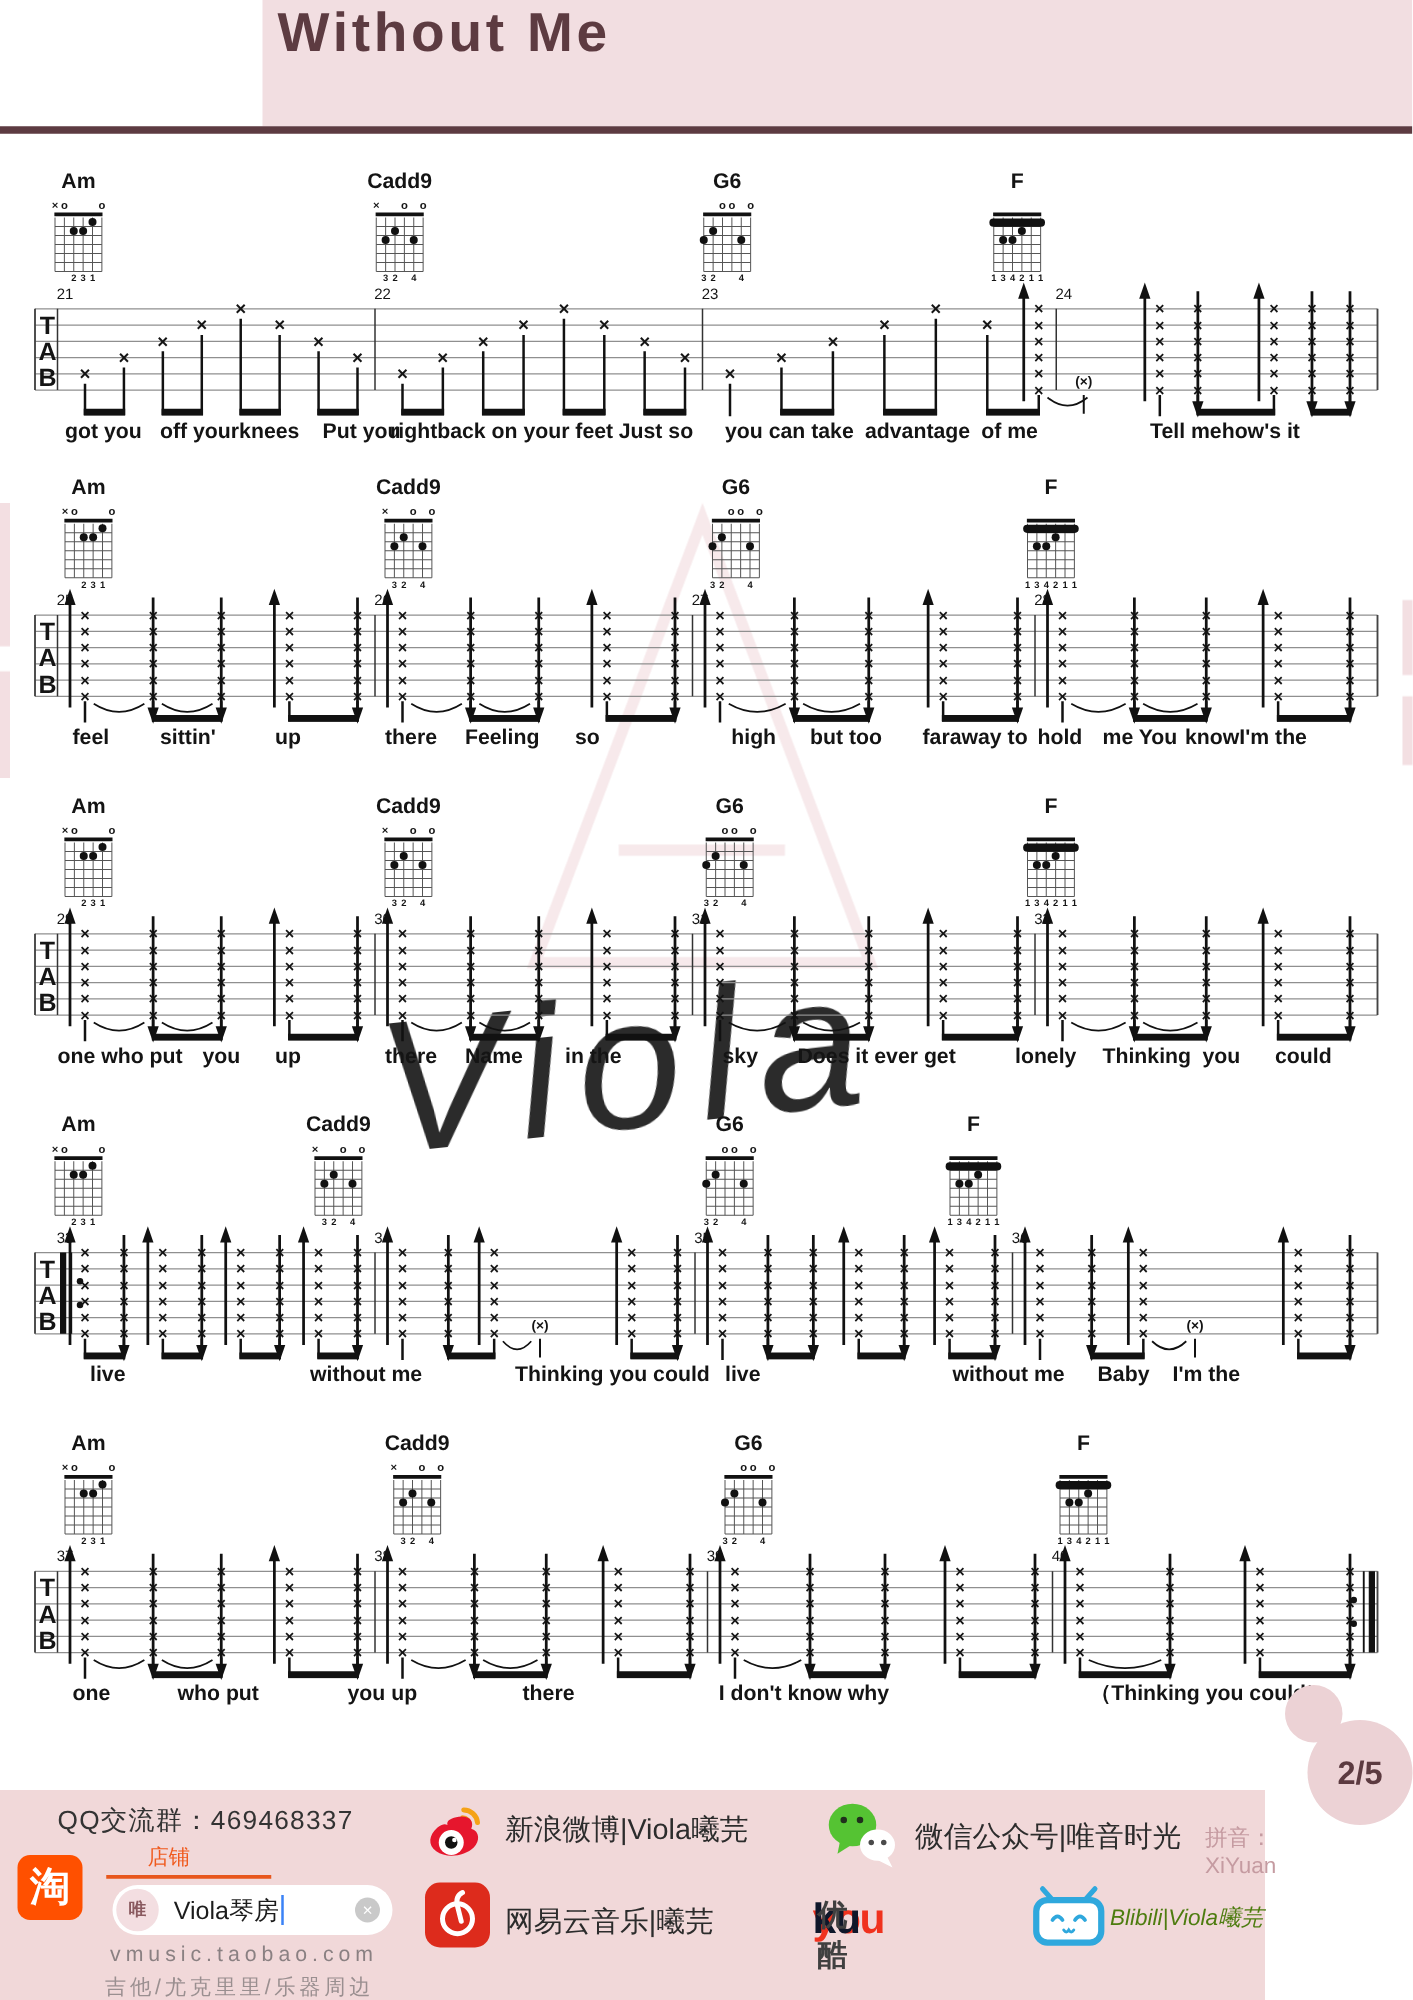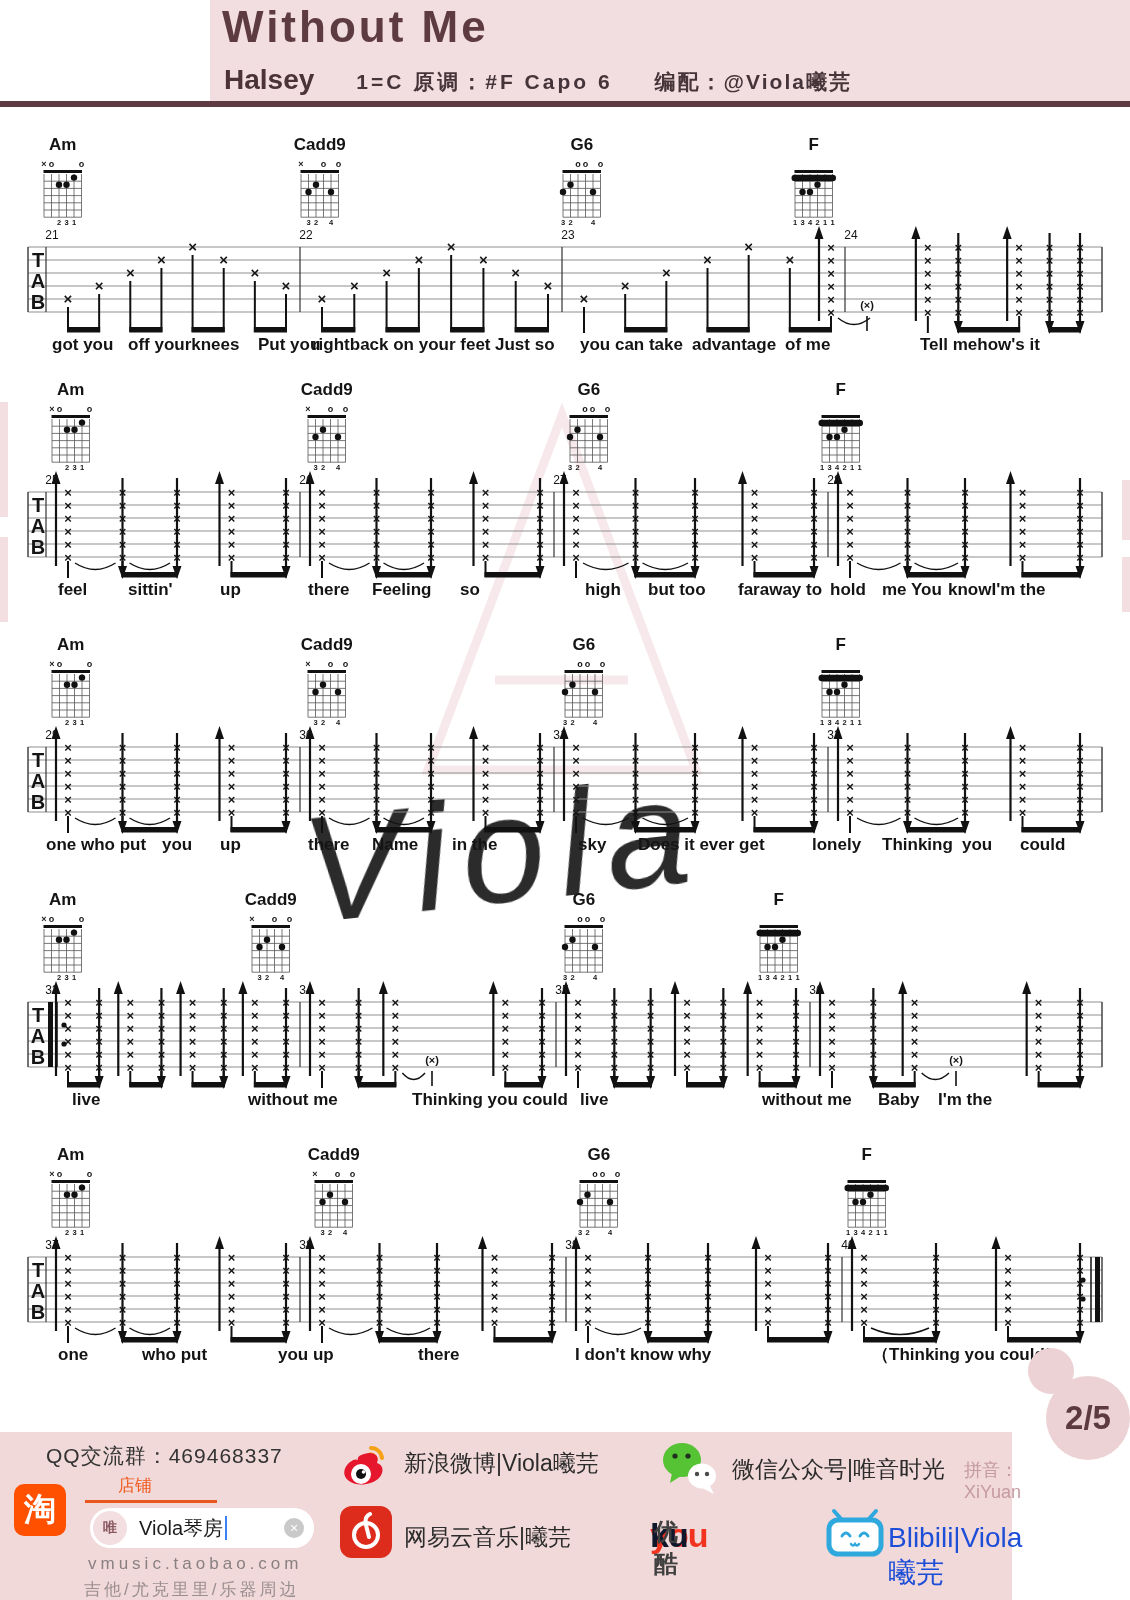--- a/index.html
+++ b/index.html
@@ -20,21 +20,21 @@
   .keyinfo{font-size:21px;font-weight:700;letter-spacing:3px;color:#453439;}
   .arranger{font-size:21px;font-weight:700;letter-spacing:2px;color:#453439;}
   
   #music{position:absolute;left:0;top:112px;}
   #music text{font-family:"Liberation Sans",sans-serif;fill:#141414;}
   
   .badge-small{position:absolute;left:1028px;top:1348px;width:46px;height:46px;border-radius:50%;
         background:#ecd2d5;}
   .badge-big{position:absolute;left:1046px;top:1376px;width:84px;height:84px;border-radius:50%;
         background:#ecd2d5;display:flex;align-items:center;justify-content:center;}
-  .badge-big span{font-size:33px;font-weight:800;color:#5c3a40;}
+  .badge-big span{font-size:26px;font-weight:800;color:#5c3a40;}
   
   .footer{position:absolute;left:0;top:1432px;width:1012px;height:168px;background:#f1d8d9;}
   .footer *{position:absolute;}
   .qq{left:46px;top:10px;font-size:21px;letter-spacing:1px;color:#333;}
   .shop-tab{left:118px;top:42px;font-size:17px;color:#f05a1e;}
   .shop-underline{left:85px;top:68px;width:132px;height:3px;background:#e8571d;}
   .taobao-icon{left:14px;top:52px;width:52px;height:52px;background:#ff5000;border-radius:10px;
         color:#fff;font-size:32px;font-weight:700;display:flex;align-items:center;justify-content:center;}
   .search-pill{left:90px;top:76px;width:224px;height:40px;background:#fff;border-radius:20px;
         display:flex;align-items:center;padding:0;}
@@ -51,34 +51,29 @@
   .netease-icon{left:340px;top:74px;width:52px;height:52px;background:#dd2b1c;border-radius:12px;}
   .netease-text{left:404px;top:90px;font-size:23px;color:#2c2c2c;}
   .wechat-icon{left:660px;top:6px;}
   .wechat-text{left:732px;top:22px;font-size:23px;color:#2c2c2c;}
   .pinyin{left:964px;top:26px;font-size:18px;color:#c59ba1;}
   .youku{left:650px;top:84px;font-weight:800;font-size:34px;letter-spacing:-1px;}
   .youku .yk-you{color:#f0321e;}
   .youku .yk-ku{color:#0f172a;}
   .youku .yk-cn{color:#404040;font-size:24px;letter-spacing:0;margin-left:4px;text-align:right;}
   .bili-icon{left:824px;top:76px;}
-  .bili-text{left:888px;top:90px;font-size:28px;color:#1d4ed8;}
+  .bili-text{left:888px;top:90px;font-size:18px;color:#4d7c0f;font-style:italic;}
 </style>
 </head>
 <body>
 
 <div class="page">
 
   <div class="hdr-right">
     <div class="song-title">Without Me</div>
-    <div class="hdr-sub">
-      <span class="artist">Halsey</span>
-      <span class="keyinfo">1=C  原调：#F  Capo 6</span>
-      <span class="arranger">编配：@Viola曦芫</span>
-    </div>
   </div>
   <div class="hdr-line"></div>
 
   <svg id="music" width="1130" height="1320" viewBox="0 0 1130 1320">
       <g opacity="0.9">
         <polygon points="562,303 428,658 696,658" fill="none" stroke="#f6e7e9" stroke-width="9"></polygon>
         <line x1="495" y1="568" x2="628" y2="568" stroke="#f6e7e9" stroke-width="9"></line>
         <text x="505" y="790" font-size="150" font-weight="400" text-anchor="middle" fill="#f6e7e9" font-style="italic" font-family="&quot;DejaVu Serif&quot;,serif" letter-spacing="14" transform="rotate(-6 505 760)">Viola</text>
         <rect x="0" y="290" width="8" height="115" fill="#f2dcdf"></rect>
         <rect x="0" y="425" width="8" height="85" fill="#f2dcdf"></rect>

